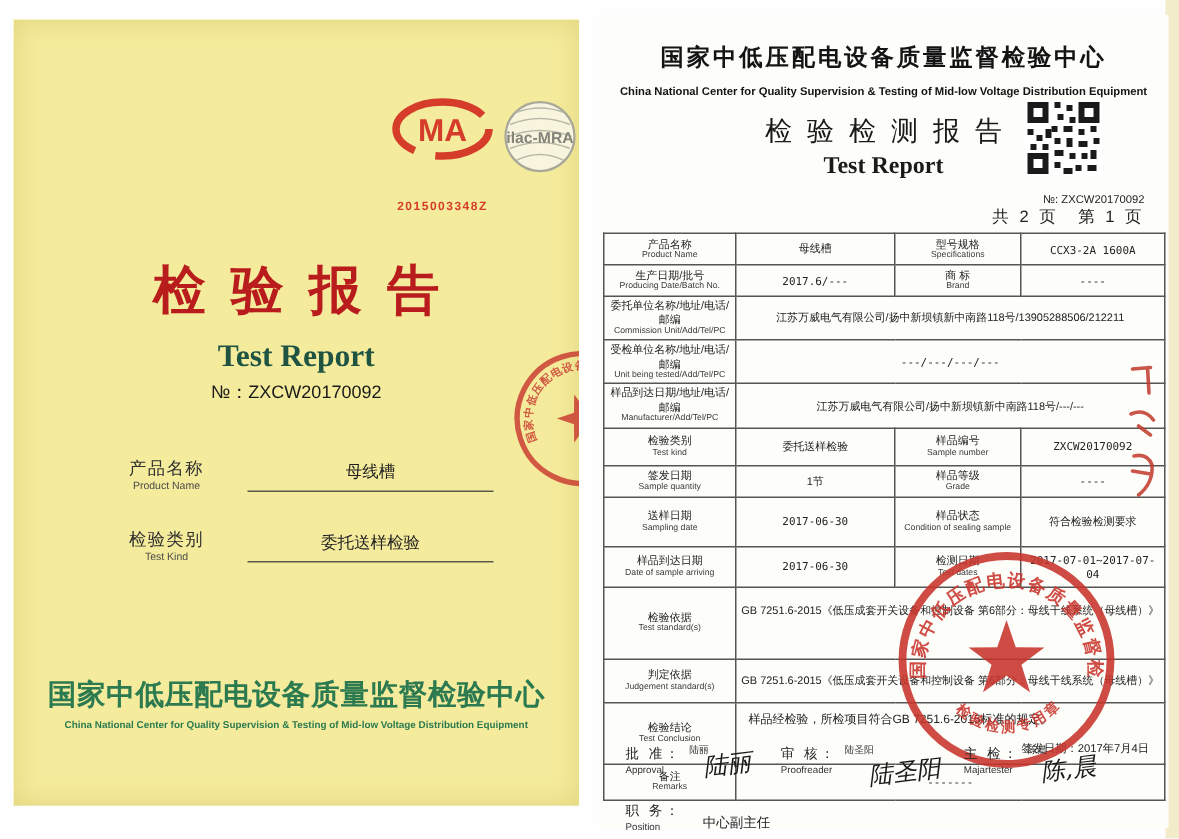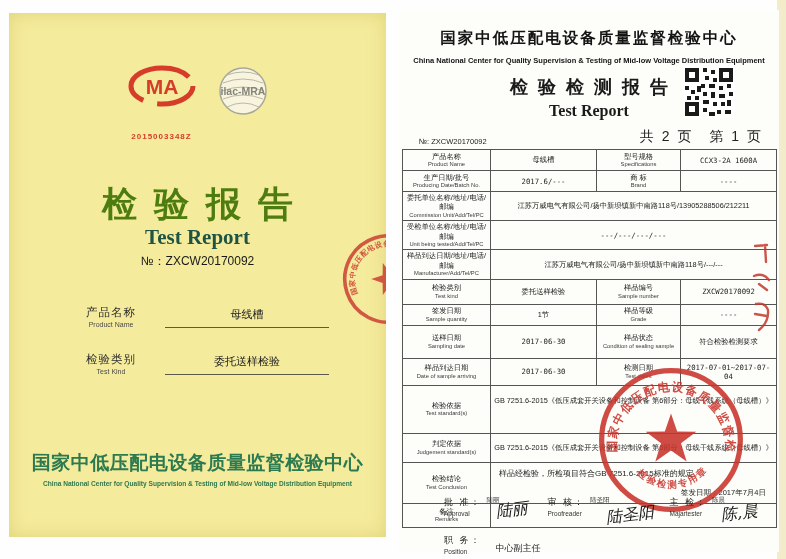--- a/index.html
+++ b/index.html
@@ -8,29 +8,29 @@
   .stage { position:relative; width:786px; height:559px; }
 
   
   .edge-strip { position:absolute; right:0; top:0; width:9px; height:559px; background:#f3eccb; }
 
   
   .cover { position:absolute; left:9px; top:13px; width:377px; height:524px;
            background:#f4eb9c; overflow:hidden; box-shadow:inset 0 0 18px rgba(190,170,60,.35); }
 
   .logos { position:absolute; top:52px; left:0; width:100%; display:flex;
-           justify-content:center; align-items:flex-start; gap:20px; }
+           justify-content:flex-end; align-items:flex-start; gap:4px; }
   .logo-block { text-align:center; }
   .logo-sub { font-size:8px; font-weight:bold; color:#d63c2a; letter-spacing:1px; margin-top:19px; }
   .logo-sub.dark { color:#333; letter-spacing:0; }
   .logo-sub.tiny { font-size:5.5px; letter-spacing:0; }
   .logo-mini { font-size:5.5px; color:#333; margin-top:1px; }
 
-  .cover-title { position:absolute; top:168px; width:100%; text-align:center;
-                 font-size:35px; font-weight:bold; color:#4d7c0f;
+  .cover-title { position:absolute; top:157px; width:100%; text-align:center;
+                 font-size:35px; font-weight:bold; color:#b91c1c;
                  letter-spacing:17px; padding-left:17px; }
   .cover-title-en { position:absolute; top:212px; width:100%; text-align:center;
                     font-family:"Liberation Serif", serif; font-size:21px; font-weight:bold; color:#1f5443; }
   .cover-no { position:absolute; top:240px; width:100%; text-align:center; font-size:12px; color:#1a1a1a; }
 
   .fields { position:absolute; top:292px; left:58px; width:262px; }
   .field { display:flex; align-items:flex-start; margin-bottom:24px; }
   .f-label { width:88px; text-align:center; flex:none; }
   .f-label .zh { font-size:11.5px; color:#2e2e2e; letter-spacing:1px; }
   .f-label .en { font-size:7px; color:#4a4a4a; margin-top:1px; }
@@ -42,50 +42,50 @@
   .cover-org .en { font-size:6.6px; font-weight:bold; color:#2c7a50; margin-top:4px; }
 
   .cover-seal { position:absolute; right:-50px; top:218px; width:96px; height:96px;
                 transform:rotate(-18deg); opacity:.8; }
 
   
   .report { position:absolute; left:399px; top:10px; width:380px; height:542px; background:#fdfdfa; }
   .r-org { margin-top:18px; text-align:center; font-size:15.5px; font-weight:bold;
            letter-spacing:2px; color:#141414; }
   .r-org-en { text-align:center; font-size:7.5px; font-weight:bold; color:#141414; margin-top:7px; }
-  .r-title { margin-top:10px; text-align:center; font-size:18px; font-weight:bold;
+  .r-title { margin-top:10px; text-align:center; font-size:18px; font-weight:normal;
              letter-spacing:10px; padding-left:10px; color:#1a1a1a; }
   .r-title-en { text-align:center; font-family:"Liberation Serif", serif;
                 font-size:16px; font-weight:bold; margin-top:3px; color:#1a1a1a; }
   .qr { position:absolute; left:284px; top:56px; width:52px; height:52px; }
 
   .r-meta { display:flex; justify-content:space-between; align-items:flex-end;
-            margin:8px 16px 3px 20px; }
+            margin:8px 16px 3px 20px;flex-direction:column; }
   .r-no { font-size:7.5px; color:#222; }
-  .r-pages { font-size:14px; color:#222; letter-spacing:2px; }
+  .r-pages { font-size:11px; color:#222; letter-spacing:2px; }
 
   table.rt { margin-left:3px; width:374px; border-collapse:collapse; table-layout:fixed;
              border:1.5px solid #3c3c3c; }
   table.rt td { border:1px solid #555; padding:1px 2px; text-align:center; vertical-align:middle;
                 overflow:hidden; }
   .lz { font-size:7.3px; color:#222; line-height:1.3; }
   .le { font-size:5.8px; color:#3a3a3a; line-height:1.25; }
   .val { font-size:7.3px; color:#222; font-family:"DejaVu Sans Mono", monospace; }
   .val-zh { font-size:7.3px; color:#222; }
   td.left { text-align:left; padding:2px 4px; }
   td.rel { position:relative; }
   .concl { text-align:left; font-size:8px; padding:4px 2px 0 6px; color:#222; }
   .issue-date { position:absolute; right:10px; bottom:5px; font-size:7.5px; color:#222; }
 
   .seal { position:absolute; left:196px; top:354px; width:152px; height:152px; opacity:.88; }
   .margin-marks { position:absolute; left:352px; top:232px; width:22px; height:92px; opacity:.85; }
 
   .sigs { position:absolute; left:18px; top:486px; width:356px; }
   .sig-row { display:flex; align-items:flex-start; }
-  .sig-label { text-align:left; flex:none;margin-left:27px; }
+  .sig-label { text-align:left; flex:none; }
   .sig-label .zh { font-size:9px; color:#222; letter-spacing:2px; }
   .sig-label .en { font-size:6.5px; color:#333; margin-top:1px; }
   .printed { font-size:6.5px; color:#333; margin:0 0 0 5px; flex:none; }
   .script { font-family:"DejaVu Serif", serif; font-style:italic; font-size:16px; color:#1a1a1a;
             transform:rotate(-7deg); margin:4px 6px 0 -4px; flex:none; white-space:nowrap; }
   .pos-row { display:flex; align-items:flex-end; margin-top:8px; }
   .pos-val { font-size:9px; color:#222; margin-left:14px; margin-top:1px; }
 
   svg text { font-family:"Liberation Sans", sans-serif; }
 </style>

